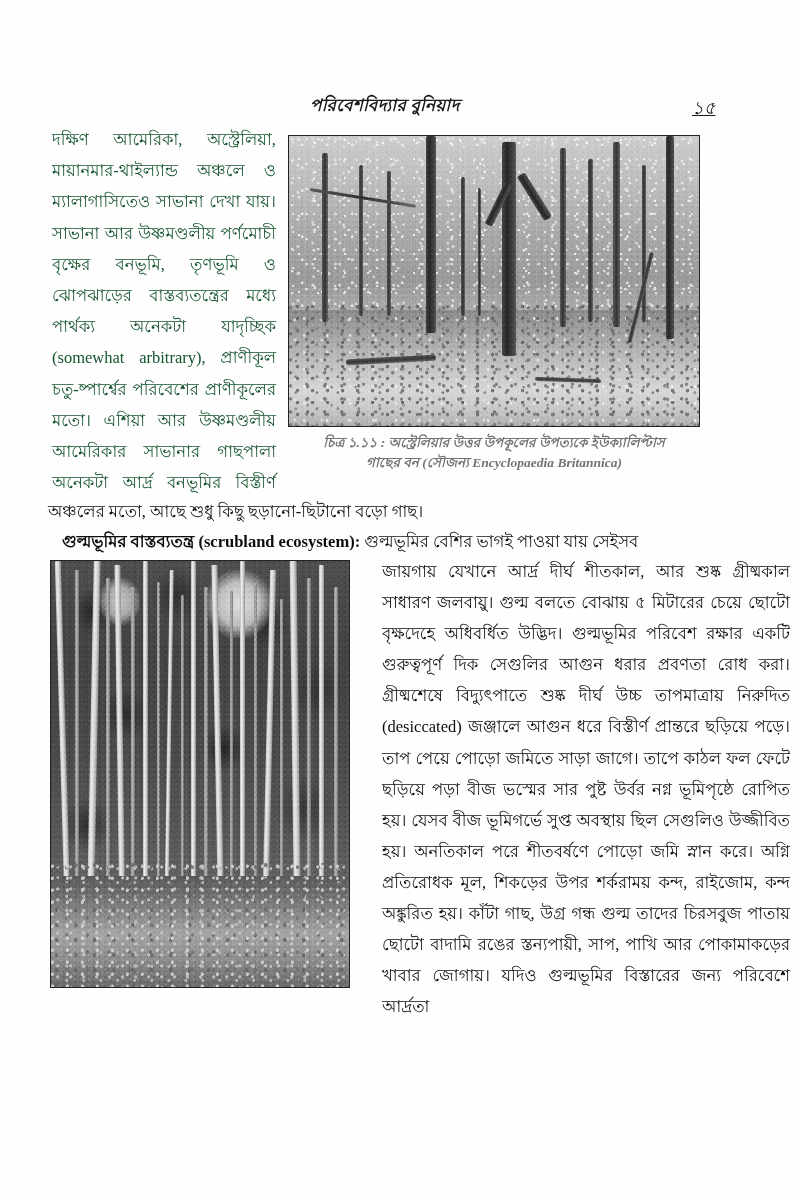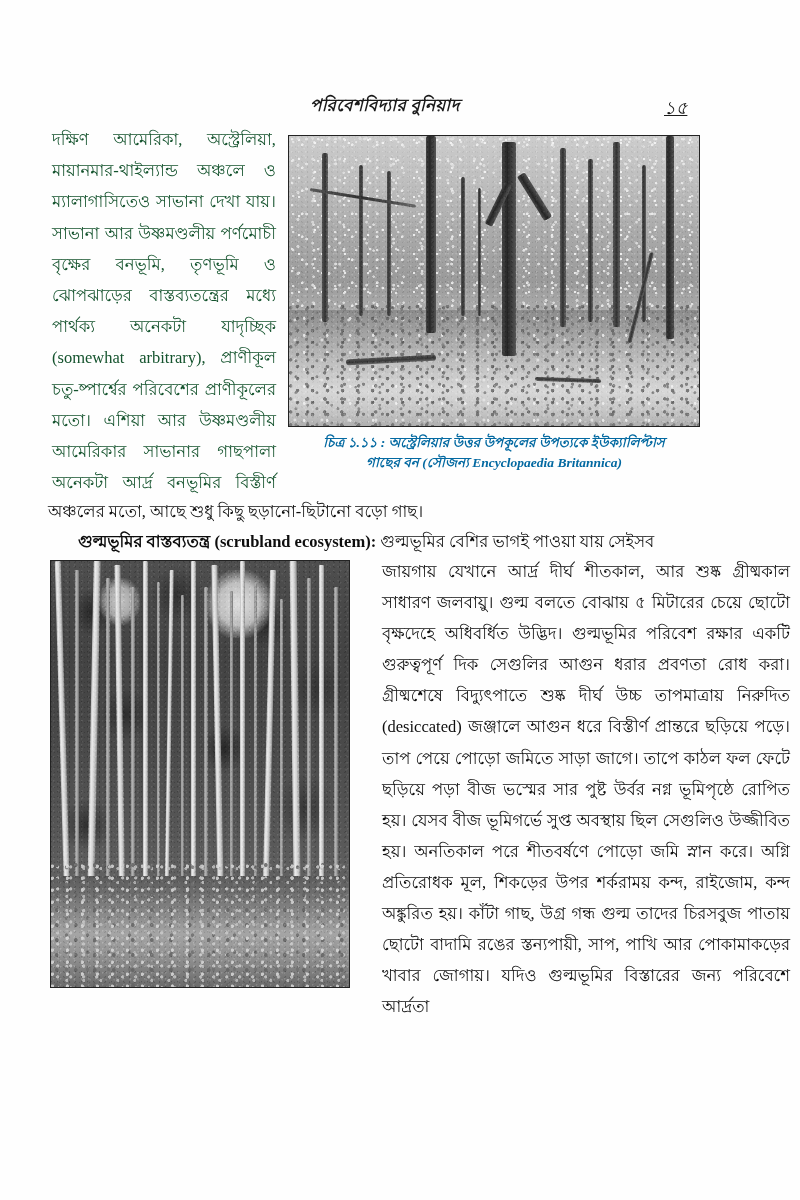--- a/index.html
+++ b/index.html
@@ -36,21 +36,21 @@
     top: 0;
     font-size: 17px;
     font-style: italic;
     font-weight: 600;
     letter-spacing: 0.2px;
     color: #1a1a1a;
     white-space: nowrap;
   }
   .rh-page-no {
     position: absolute;
-    left: 664px;
+    left: 692px;
     top: 2px;
     font-size: 18px;
     font-style: italic;
     color: #1a1a1a;
     text-decoration: underline;
   }
 
   
   .body-area {
     position: absolute;
@@ -82,21 +82,21 @@
     left: 48px;
     top: 372px;
     width: 736px;
     font-size: 16.5px;
     line-height: 31px;
     color: #0d0d0d;
   }
 
   .section-head {
     position: absolute;
-    left: 52px;
+    left: 36px;
     top: 402px;
     width: 736px;
     font-size: 16.5px;
     line-height: 31px;
     color: #0d0d0d;
   }
   .section-head .lead {
     font-weight: 700;
     padding-left: 26px;
   }
@@ -132,21 +132,21 @@
     position: relative;
     background: #8d8d8d;
     filter: grayscale(100%) contrast(108%);
   }
 
   .fig-caption {
     font-size: 13.5px;
     font-style: italic;
     line-height: 19.5px;
     text-align: center;
-    color: #0369a1;
+    color: #737373;
     margin-top: 6px;
     font-weight: 600;
   }
   .fig-caption .latin {
     font-weight: 700;
     font-style: italic;
     margin-top: 25px;
   }
 
   

